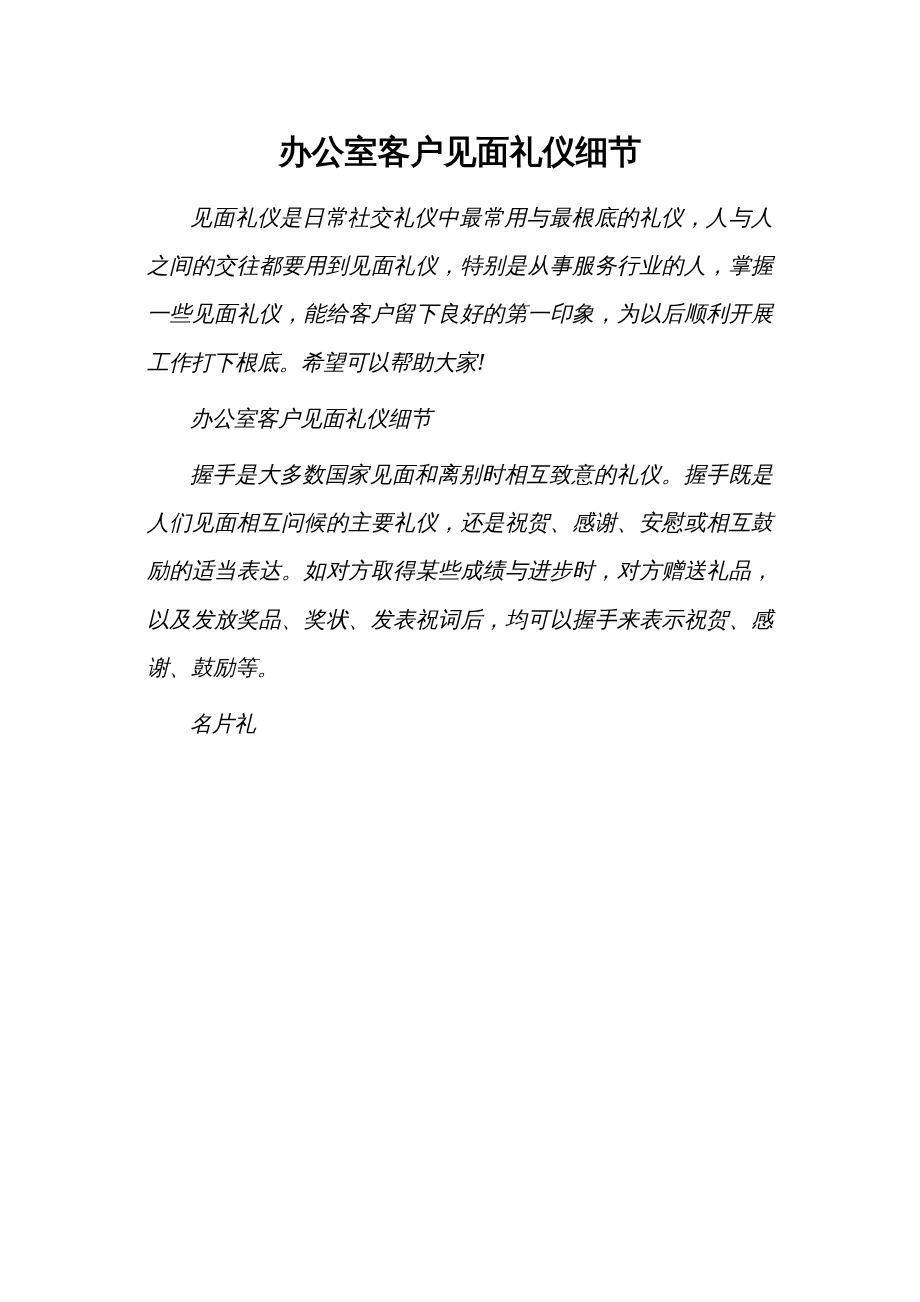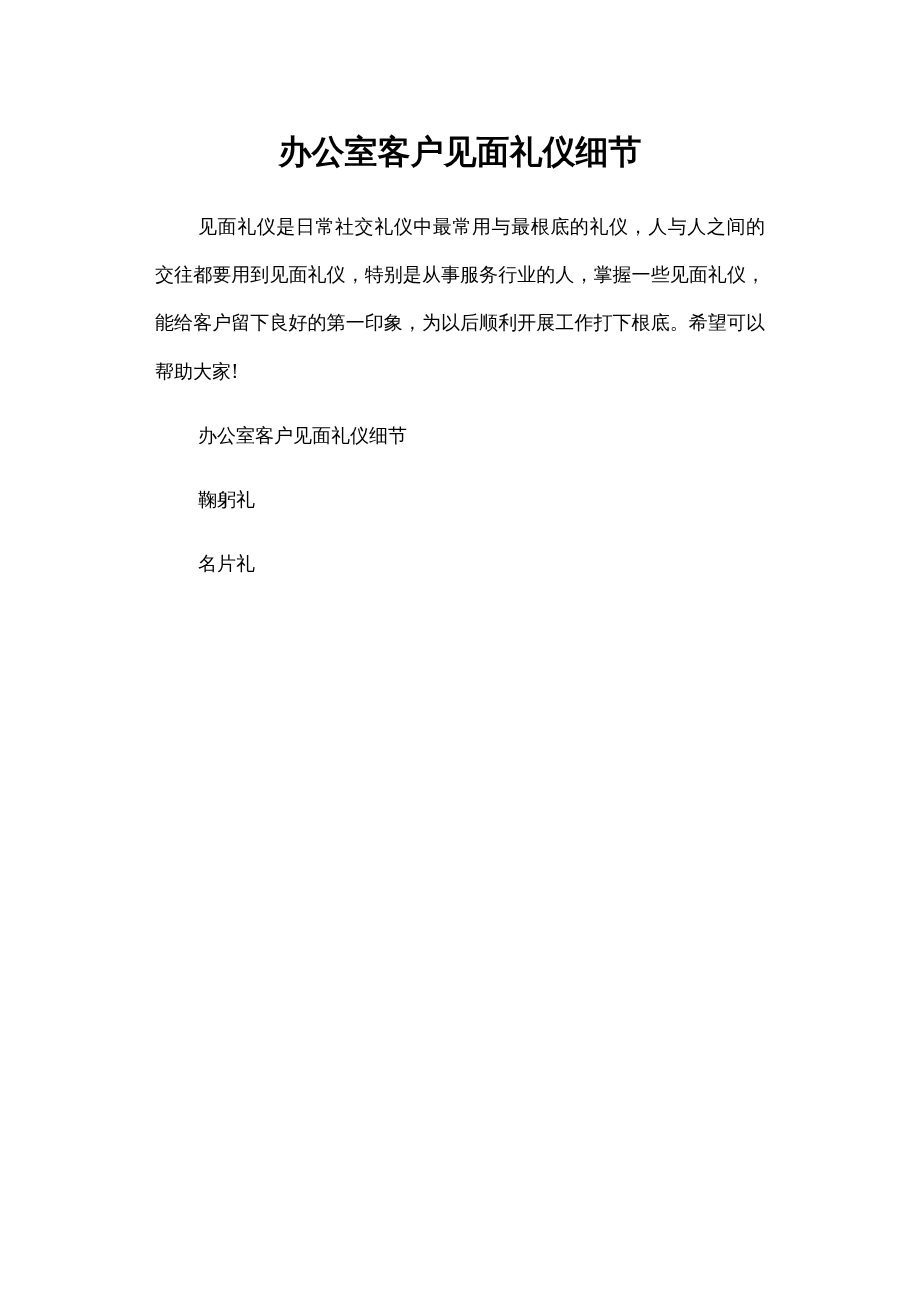--- a/index.html
+++ b/index.html
@@ -34,37 +34,38 @@
       margin: 0;
       white-space: nowrap;
     }
     .body {
       position: absolute;
       left: 0;
       top: 186px;
       width: 642px;
     }
     .para {
-      margin: 16px;
-      font-size: 19px;
+      margin: 8px;
+      font-size: 22px;
       line-height: 48.2px;
       text-indent: 43px;
       text-align: justify;
       text-justify: inter-character;
       word-break: break-all;
+      font-style: italic;
     }
     .para.heading {
       text-align: left;
     }
   </style>
 </head>
 <body>
 
 <div class="page">
   <h1 class="title">办公室客户见面礼仪细节</h1>
 
   <div class="body">
     <p class="para">见面礼仪是日常社交礼仪中最常用与最根底的礼仪，人与人之间的交往都要用到见面礼仪，特别是从事服务行业的人，掌握一些见面礼仪，能给客户留下良好的第一印象，为以后顺利开展工作打下根底。希望可以帮助大家!</p>
     <p class="para heading">办公室客户见面礼仪细节</p>
-    <p class="para heading">鞠躬礼</p>
+    <p class="para">握手是大多数国家见面和离别时相互致意的礼仪。握手既是人们见面相互问候的主要礼仪，还是祝贺、感谢、安慰或相互鼓励的适当表达。如对方取得某些成绩与进步时，对方赠送礼品，以及发放奖品、奖状、发表祝词后，均可以握手来表示祝贺、感谢、鼓励等。</p>
     <p class="para heading">名片礼</p>
   </div>
 </div>
 
 </body></html>

